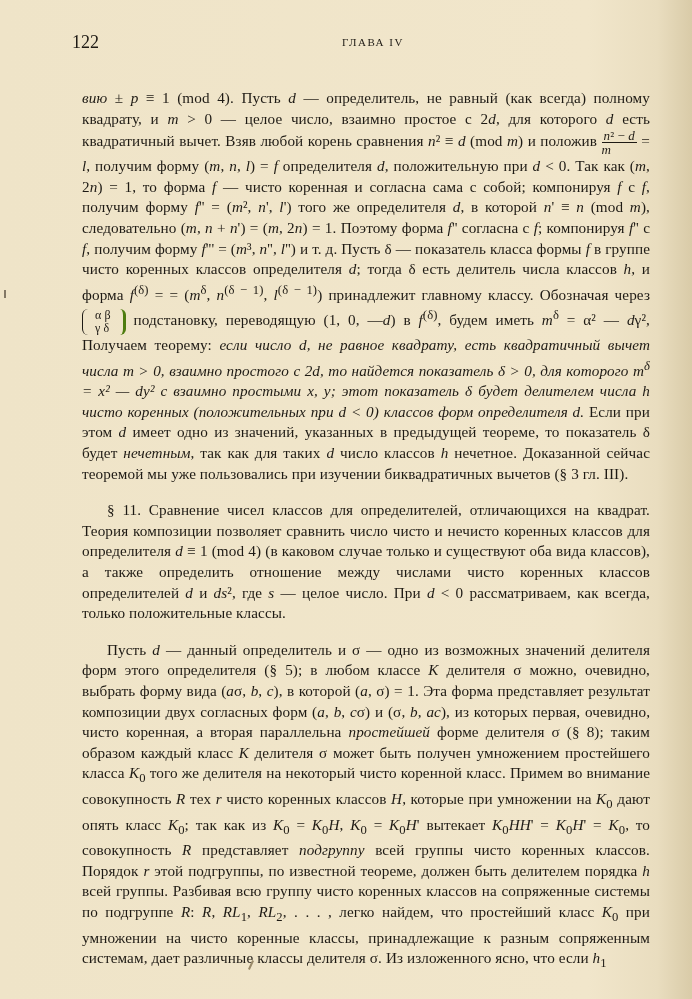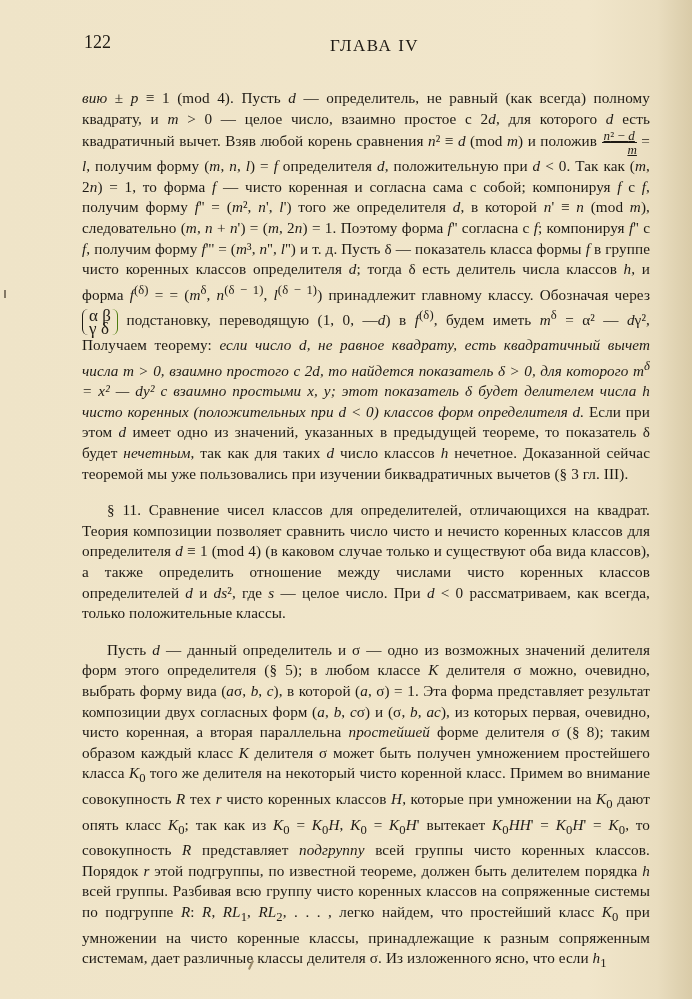--- a/index.html
+++ b/index.html
@@ -5,36 +5,36 @@
   html, body { margin:0; padding:0; }
   body {
     width:692px; height:999px; overflow:hidden;
     background: linear-gradient(to right, #efe4c8 0%, #f1e6cb 85%, #e9ddbf 95%, #d9cba8 100%);
     font-family: "Liberation Sans Narrow", "Liberation Sans", sans-serif;
     color:#1e1a14;
     position:relative;
   }
   .page { position:absolute; left:58px; top:28px; width:608px; }
   .header { position:relative; height:34px; }
-  .page-num { position:absolute; left:26px; top:4px; font-family:"Liberation Serif", serif; font-size:18px; }
-  .running-head { position:absolute; left:272px; top:8px; font-family:"Liberation Serif", serif; font-size:17px; letter-spacing:1.5px; }
+  .page-num { position:absolute; left:14px; top:4px; font-family:"Liberation Serif", serif; font-size:18px; }
+  .running-head { position:absolute; left:284px; top:8px; font-family:"Liberation Serif", serif; font-size:11px; letter-spacing:1.5px; }
   .text {
     position:absolute; left:8px; top:44px; width:600px;
     font-family:"Liberation Serif", serif;
     font-size:15.2px; line-height:20.6px; text-align:justify;
     letter-spacing:0.1px;
   }
   .text p { margin:16px; }
   .indent { text-indent:25px; }
   i { font-style:italic; }
   b { font-weight:normal; }
-  .frac { display:inline-block; vertical-align:middle; text-align:right; font-size:13px; line-height:13px;text-decoration:underline; }
+  .frac { display:inline-block; vertical-align:middle; text-align:left; font-size:13px; line-height:13px; }
   .frac .num { display:block; border-bottom:1px solid #1e1a14; padding:0 2px; }
   .frac .den { display:block; }
-  .matrix { display:inline-block; vertical-align:middle; font-size:17px; line-height:13px; border-left:1px solid #1e1a14; border-right:1px solid #4d7c0f; border-radius:6px; padding:0 6px; }
+  .matrix { display:inline-block; vertical-align:middle; font-size:12px; line-height:13px; border-left:1px solid #1e1a14; border-right:3px solid #4d7c0f; border-radius:6px; padding:0 12px; }
   .margin-mark { position:absolute; left:4px; top:290px; width:2px; height:8px; background:#3a3024; opacity:.6; }
   .pen-mark { position:absolute; left:250px; top:960px; width:2px; height:10px; background:#9a8a6a; transform:rotate(25deg); }
 </style>
 </head>
 <body>
 
 <div class="page">
   <div class="header">
     <span class="page-num">122</span>
     <span class="running-head">ГЛАВА IV</span>

